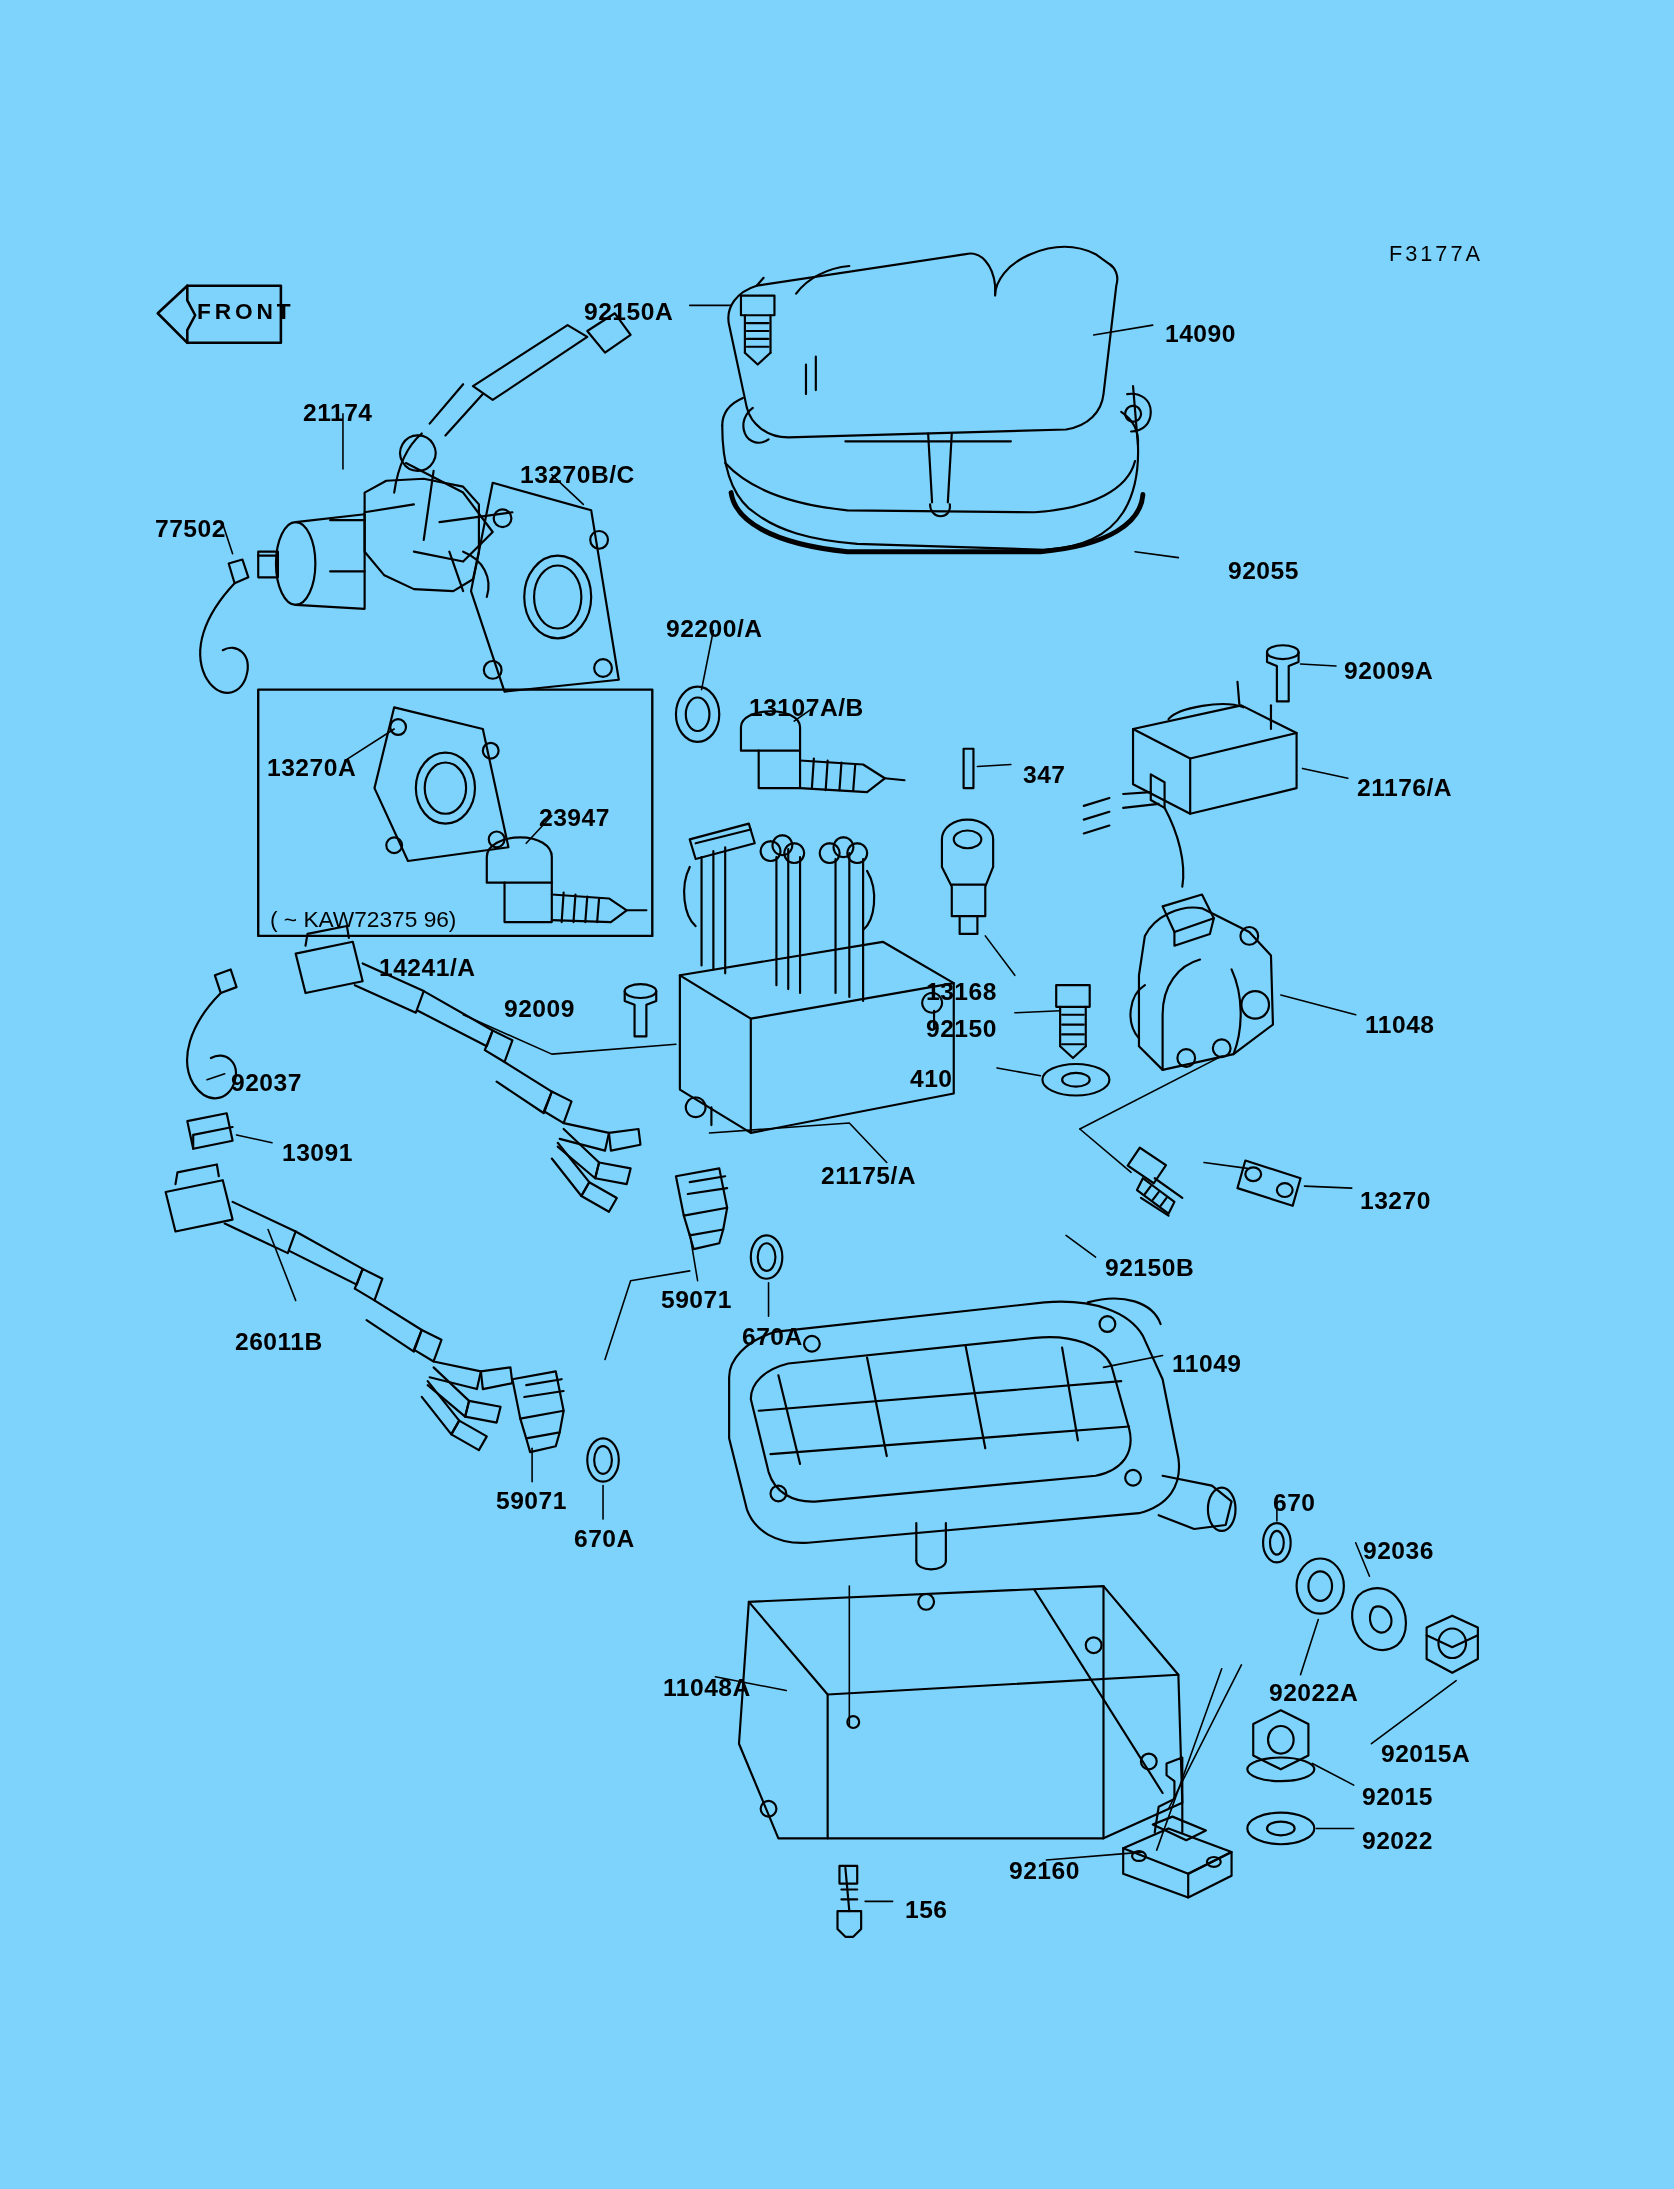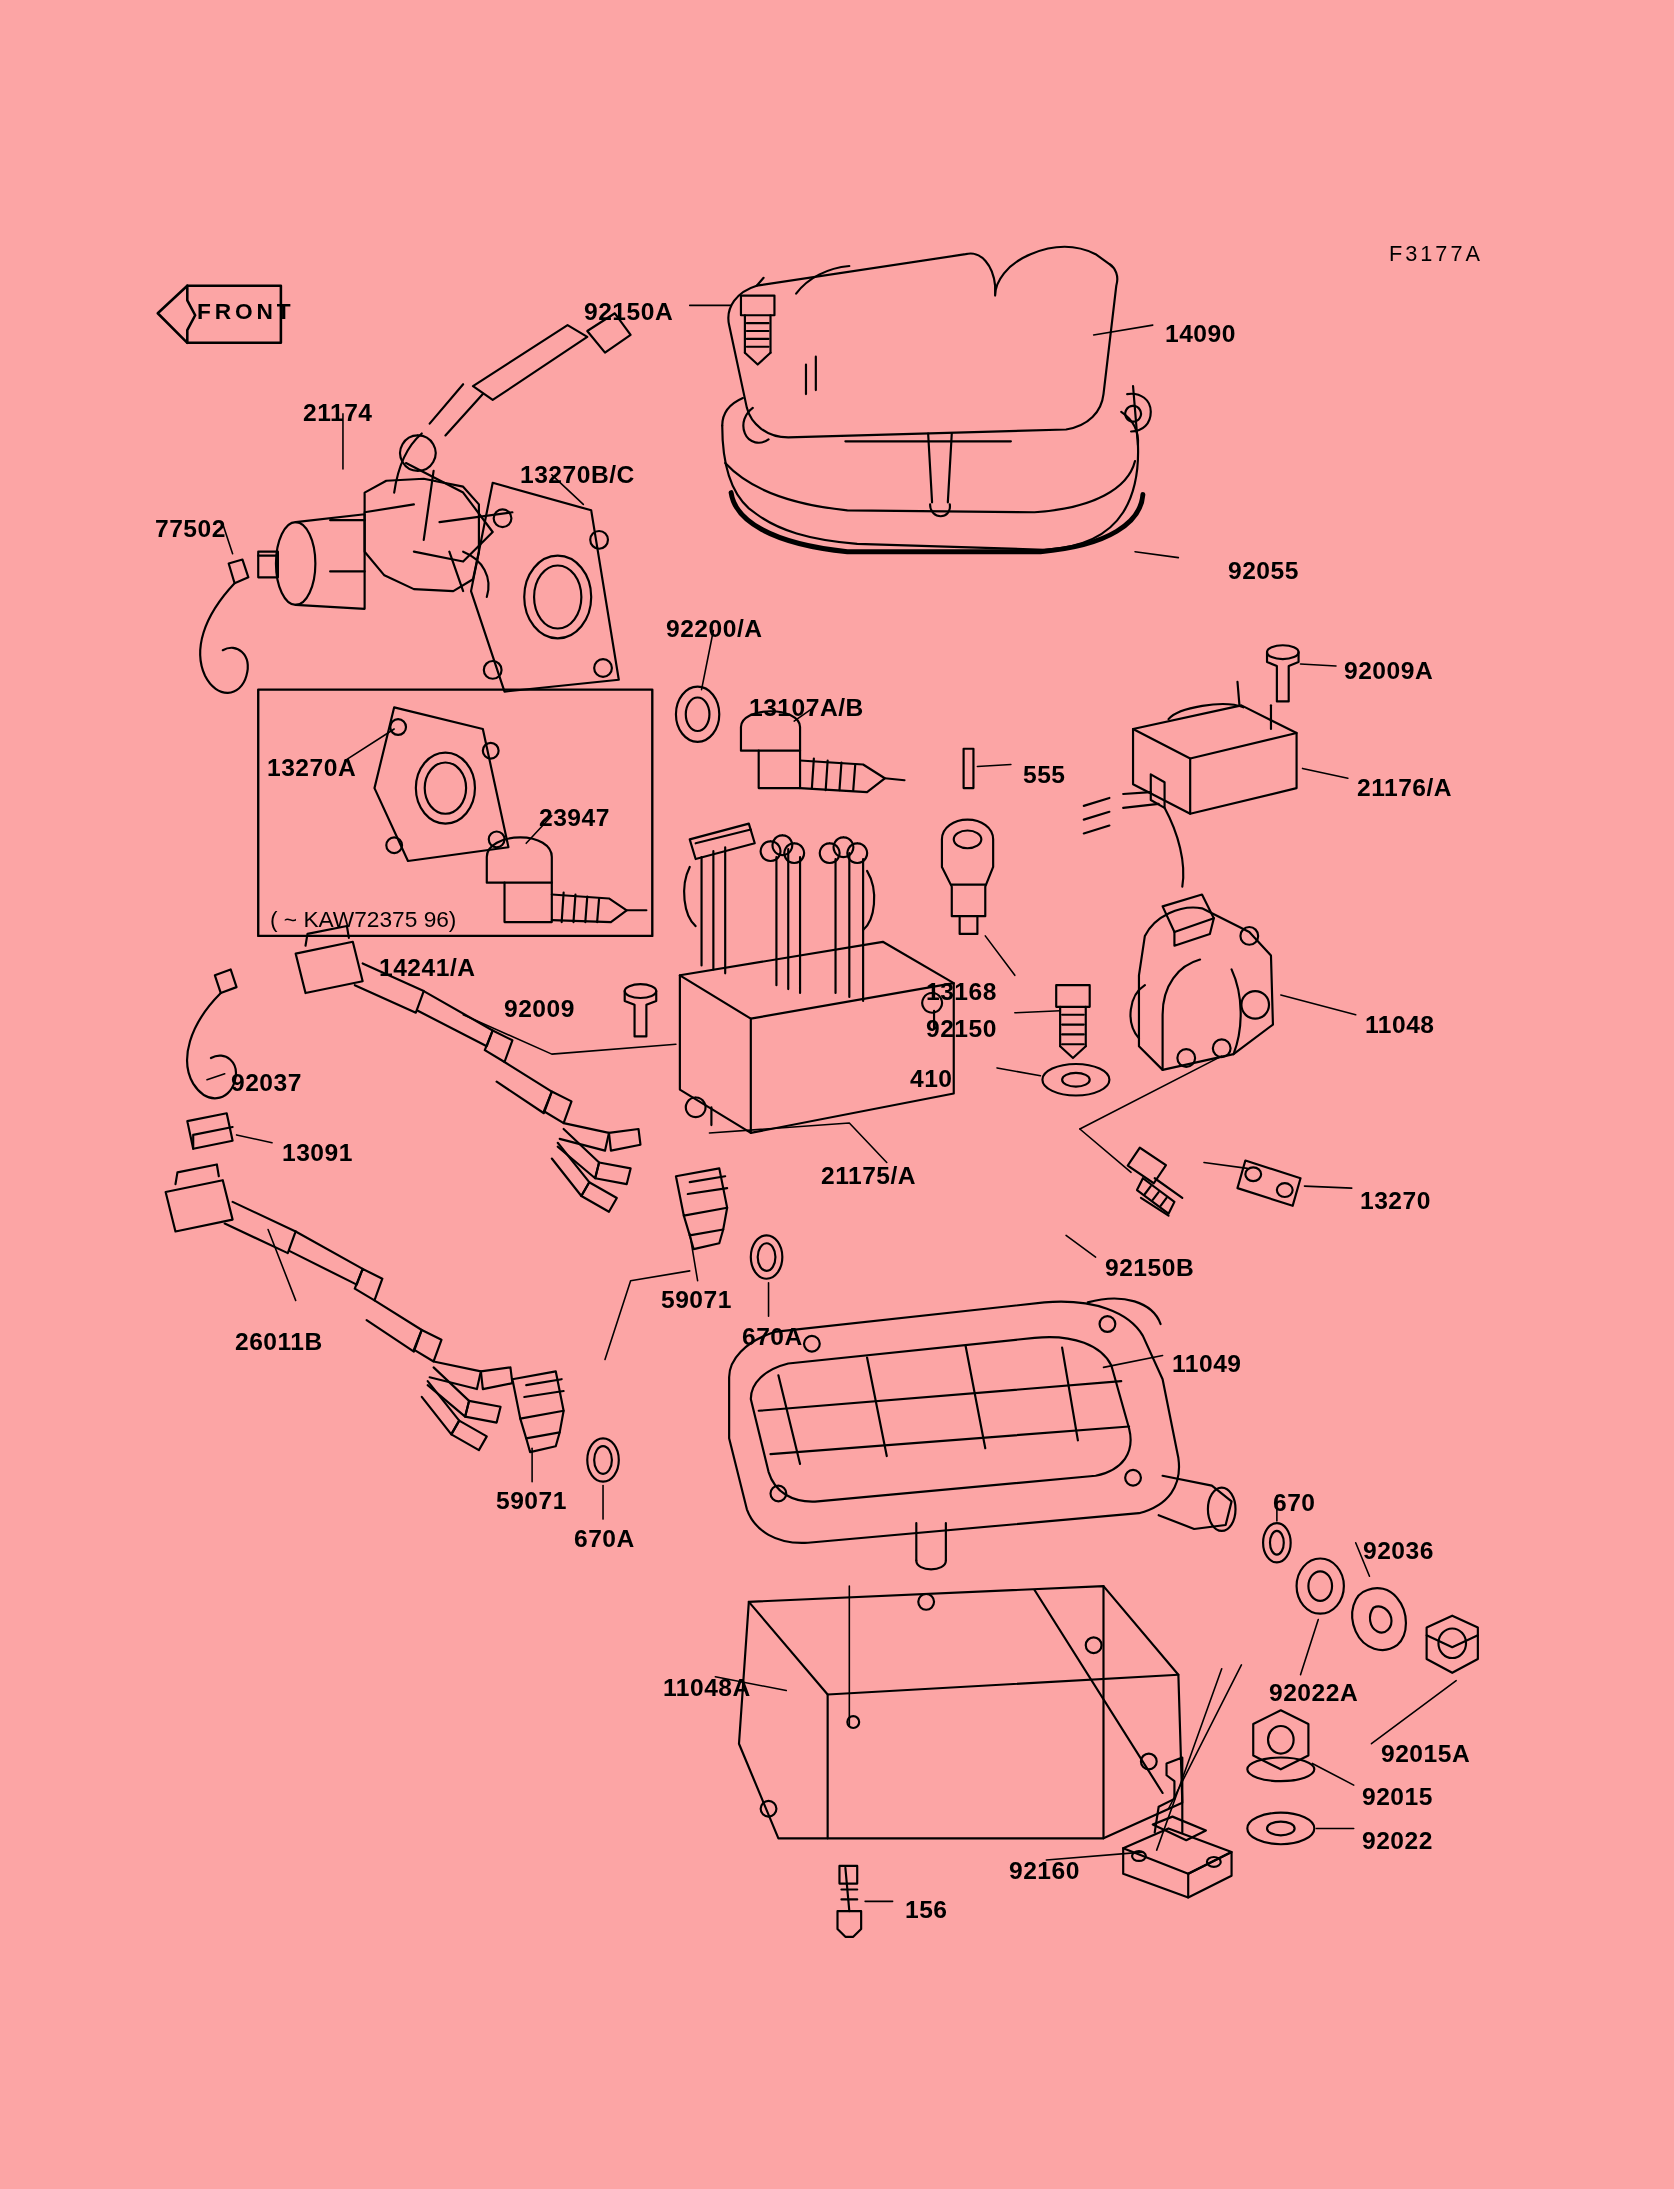--- a/index.html
+++ b/index.html
@@ -4,21 +4,21 @@
 <style>
   html, body {
     margin: 0;
     padding: 0;
     background: #ffffff;
   }
   #page {
     position: relative;
     width: 1675px;
     height: 2190px;
-    background: #fca5a5;
+    background: #7dd3fc;
     font-family: "Liberation Sans", sans-serif;
     overflow: hidden;
   }
   .label {
     position: absolute;
     font-size: 24.6px;
     font-weight: bold;
     color: #000000;
     white-space: nowrap;
     letter-spacing: 0.5px;
@@ -456,21 +456,21 @@
 
   <div class="label" style="left:584px; top:298px;">92150A</div>
   <div class="label" style="left:1165px; top:320px;">14090</div>
   <div class="label" style="left:303px; top:399px;">21174</div>
   <div class="label" style="left:520px; top:461px;">13270B/C</div>
   <div class="label" style="left:155px; top:515px;">77502</div>
   <div class="label" style="left:1188px; top:557px;margin-left:40px;">92055</div>
   <div class="label" style="left:666px; top:615px;">92200/A</div>
   <div class="label" style="left:1344px; top:657px;">92009A</div>
   <div class="label" style="left:749px; top:694px;">13107A/B</div>
-  <div class="label" style="left:1023px; top:761px;">555</div>
+  <div class="label" style="left:1023px; top:761px;">347</div>
   <div class="label" style="left:267px; top:754px;">13270A</div>
   <div class="label" style="left:1357px; top:774px;">21176/A</div>
   <div class="label" style="left:539px; top:804px;">23947</div>
   <div class="label" style="left:379px; top:954px;">14241/A</div>
   <div class="label" style="left:504px; top:995px;">92009</div>
   <div class="label" style="left:926px; top:978px;">13168</div>
   <div class="label" style="left:926px; top:1015px;">92150</div>
   <div class="label" style="left:1365px; top:1011px;">11048</div>
   <div class="label" style="left:910px; top:1065px;">410</div>
   <div class="label" style="left:231px; top:1069px;">92037</div>

